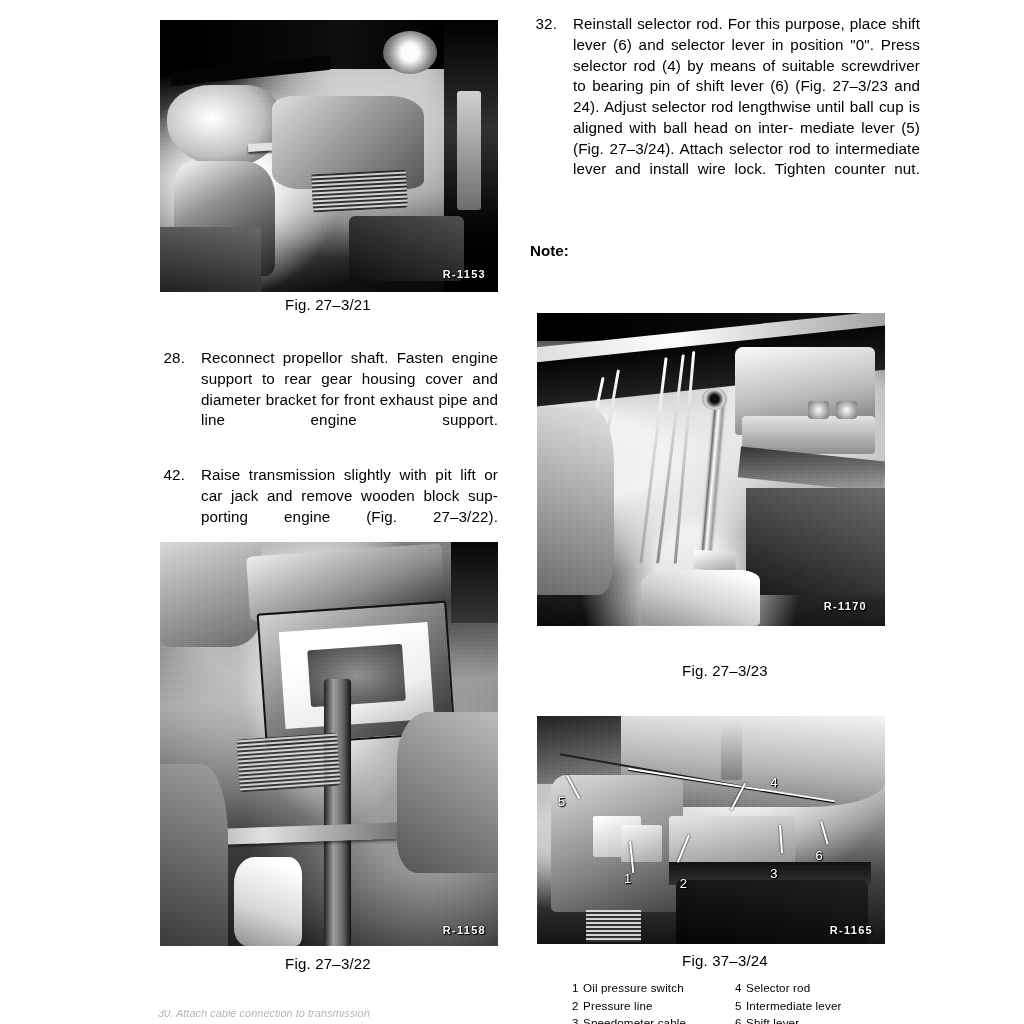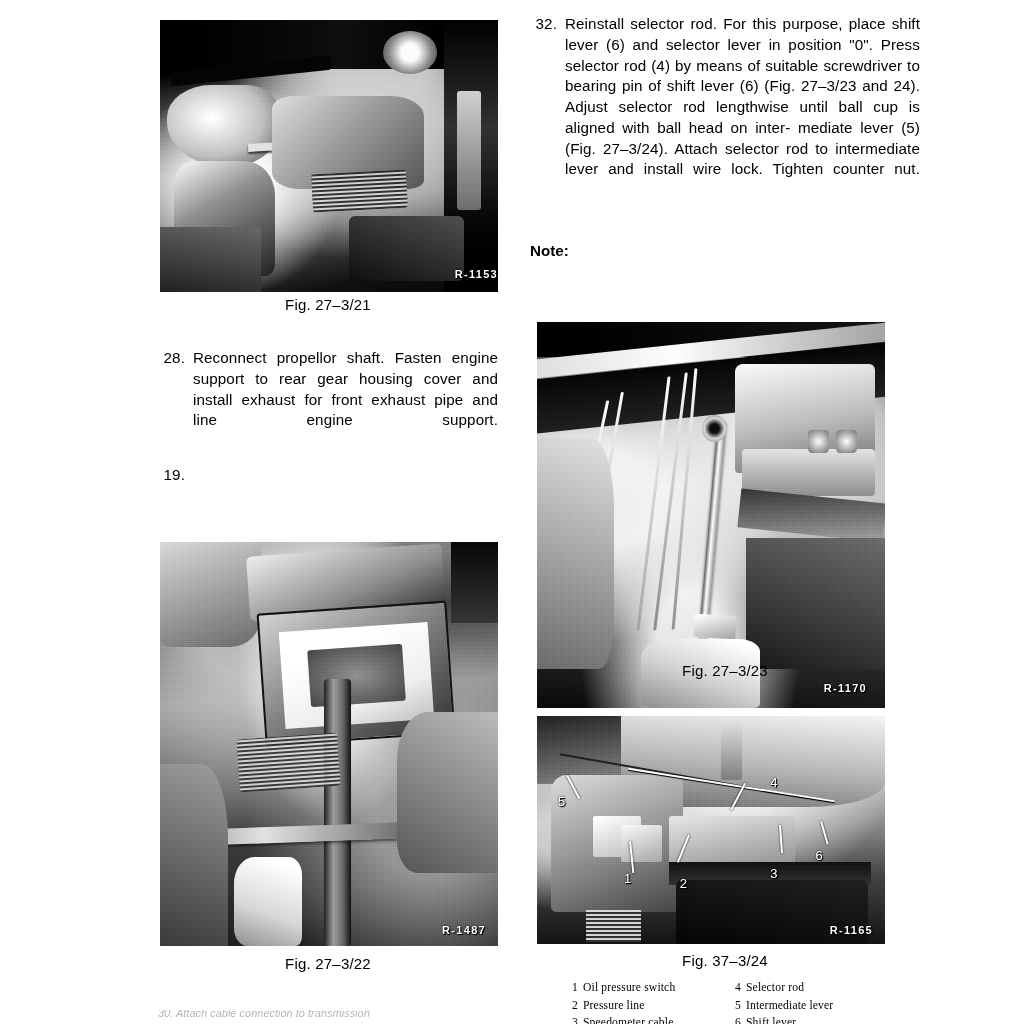--- a/index.html
+++ b/index.html
@@ -43,21 +43,21 @@
     display: flex;
     align-items: flex-start;
     font-size: 15.2px;
     line-height: 1.365;
     letter-spacing: 0.1px;
   }
   .step-num {
     flex: 0 0 auto;
     width: 27px;
     text-align: right;
-    padding-right: 8px;
+    padding-right: 16px;
     font-weight: 400;
   }
   .step-body {
     flex: 1 1 auto;
     text-align: justify;
     text-justify: inter-word;
     hyphens: none;
   }
   .step-body::after {
     content: "";
@@ -138,21 +138,21 @@
 
   
   .legend {
     display: flex;
     font-size: 11.6px;
     line-height: 1.52;
     letter-spacing: .15px;
   }
   .legend .lcol { }
   .legend .lcol.first { width: 163px; }
-  .legend .lrow { white-space: nowrap; font-family: Liberation Serif, serif; }
+  .legend .lrow { white-space: nowrap; }
   .legend .lnum { display: inline-block; width: 11px; }
 
   
   .clipped {
     position: absolute;
     left: 158px;
     top: 1010px;
     width: 345px;
     font-size: 11px;
     color: #000;
@@ -187,37 +187,42 @@
       <div style="position:absolute;left:33%;top:28%;width:45%;height:34%;background:linear-gradient(135deg,#d6d6d6,#9a9a9a 45%,#5a5a5a);border-radius:14% 22% 10% 18%;"></div>
       <div style="position:absolute;left:45%;top:56%;width:28%;height:14%;
         background-image:repeating-linear-gradient(0deg,#2e2e2e 0 2px,#cfcfcf 2px 4px),repeating-linear-gradient(90deg,#2e2e2e 0 2px,rgba(0,0,0,0) 2px 5px);
         border-radius:3px;transform:rotate(-3deg);opacity:.9;"></div>
       <div style="position:absolute;left:66%;top:4%;width:16%;height:16%;background:radial-gradient(circle,#efefef 25%,#8a8a8a 60%,#3c3c3c);border-radius:50%;"></div>
       <div style="position:absolute;left:84%;top:0%;width:16%;height:100%;background:linear-gradient(180deg,#0d0d0d,#3a3a3a 40%,#111 75%,#0a0a0a);"></div>
       <div style="position:absolute;left:88%;top:26%;width:7%;height:44%;background:linear-gradient(180deg,#c8c8c8,#6f6f6f);border-radius:3px;"></div>
       <div style="position:absolute;left:56%;top:72%;width:34%;height:24%;background:linear-gradient(20deg,#1a1a1a,#545454);border-radius:6px;"></div>
       <div style="position:absolute;left:0%;top:76%;width:30%;height:24%;background:linear-gradient(10deg,#2a2a2a,#6a6a6a);"></div>
       <div class="grain"></div>
-      <div class="wm" style="right:0;bottom:12px;">R-1153</div>
+      <div class="wm" style="right:12px;bottom:12px;">R-1153</div>
     </div>
 
     <div class="caption" style="position:absolute;left:0;top:296px;width:340px;">Fig. 27–3/21</div>
 
     <div class="step" style="position:absolute;left:0;top:348px;width:340px;">
       <div class="step-num">28.</div>
       <div class="step-body">
         <span>Reconnect propellor shaft. Fasten engine</span>
         <span>support to rear gear housing cover and</span>
-        <span>install exhaust for front exhaust pipe and</span>
+        <span>diameter bracket for front exhaust pipe and</span>
         <span class="lastline">line engine support.</span>
       </div>
     </div>
 
     <div class="step" style="position:absolute;left:0;top:465px;width:340px;">
-      <div class="step-num">19.</div>
+      <div class="step-num">42.</div>
+      <div class="step-body">
+        <span>Raise transmission slightly with pit lift or</span>
+        <span>car jack and remove wooden block sup-</span>
+        <span class="lastline">porting engine (Fig. 27–3/22).</span>
+      </div>
     </div>
 
     <div class="photo" style="position:absolute;left:2px;top:542px;width:338px;height:404px;
                 background:
                   radial-gradient(ellipse at 52% 30%, rgba(248,248,248,.95) 0 11%, rgba(0,0,0,0) 40%),
                   radial-gradient(ellipse at 26% 18%, rgba(200,200,200,.8) 0 14%, rgba(0,0,0,0) 46%),
                   radial-gradient(ellipse at 80% 68%, rgba(185,185,185,.7) 0 15%, rgba(0,0,0,0) 48%),
                   linear-gradient(175deg, #7e7e7e 0 8%, #4a4a4a 20%, #8f8f8f 38%, #6a6a6a 55%, #3f3f3f 74%, #232323 100%);">
       <div style="position:absolute;left:0%;top:0%;width:30%;height:26%;background:linear-gradient(160deg,#cfcfcf,#6c6c6c);border-radius:0 0 30% 10%;"></div>
       <div style="position:absolute;left:26%;top:2%;width:58%;height:16%;background:linear-gradient(160deg,#e2e2e2,#8c8c8c 60%,#3d3d3d);border-radius:6px;transform:rotate(-4deg);"></div>
@@ -227,21 +232,21 @@
       <div style="position:absolute;left:48.5%;top:34%;width:8%;height:66%;background:linear-gradient(90deg,#2b2b2b,#9b9b9b 35%,#6a6a6a 70%,#1d1d1d);border-radius:4px;"></div>
       <div style="position:absolute;left:23%;top:48%;width:30%;height:13%;
         background-image:repeating-linear-gradient(0deg,#3a3a3a 0 2px,#d0d0d0 2px 4px),repeating-linear-gradient(90deg,#3a3a3a 0 2px,rgba(0,0,0,0) 2px 5px);
         border-radius:3px;transform:rotate(-4deg);opacity:.9;"></div>
       <div style="position:absolute;left:2%;top:70%;width:96%;height:4%;background:linear-gradient(90deg,#8d8d8d,#d8d8d8 30%,#777 70%,#4b4b4b);transform:rotate(-2deg);box-shadow:0 2px 3px rgba(0,0,0,.5);"></div>
       <div style="position:absolute;left:0%;top:55%;width:20%;height:45%;background:linear-gradient(20deg,#414141,#9a9a9a);border-radius:0 40% 0 0;"></div>
       <div style="position:absolute;left:22%;top:78%;width:20%;height:22%;background:linear-gradient(200deg,#fbfbfb,#cfcfcf 60%,#8d8d8d);border-radius:30% 20% 10% 20%;"></div>
       <div style="position:absolute;left:70%;top:42%;width:30%;height:40%;background:linear-gradient(210deg,#b5b5b5,#595959);border-radius:30% 0 0 20%;"></div>
       <div style="position:absolute;left:86%;top:0%;width:14%;height:20%;background:linear-gradient(180deg,#141414,#3d3d3d);"></div>
       <div class="grain"></div>
-      <div class="wm" style="right:12px;bottom:10px;">R-1487</div>
+      <div class="wm" style="right:12px;bottom:10px;">R-1158</div>
     </div>
 
     <div class="caption" style="position:absolute;left:0;top:955px;width:340px;">Fig. 27–3/22</div>
   </div>
 
   <div class="clipped">
     <span class="inner">30. Attach cable connection to transmission</span>
   </div>
 
   <div class="col-right">
@@ -259,21 +264,21 @@
         <span>mediate lever (5) (Fig. 27–3/24). Attach</span>
         <span>selector rod to intermediate lever and</span>
         <span class="lastline">install wire lock. Tighten counter nut.</span>
       </div>
     </div>
 
     <div class="note" style="position:absolute;left:0;top:241px;width:390px;">
       <div class="note-label">Note:</div>
     </div>
 
-    <div class="photo" style="position:absolute;left:7px;top:322px;width:348px;height:386px;
+    <div class="photo" style="position:absolute;left:7px;top:313px;width:348px;height:313px;
                 background:
                   radial-gradient(ellipse at 18% 46%, rgba(236,236,236,.9) 0 16%, rgba(0,0,0,0) 48%),
                   radial-gradient(ellipse at 72% 26%, rgba(225,225,225,.9) 0 15%, rgba(0,0,0,0) 45%),
                   radial-gradient(ellipse at 44% 84%, rgba(250,250,250,.85) 0 12%, rgba(0,0,0,0) 40%),
                   linear-gradient(185deg, #111 0 9%, #8b8b8b 22%, #adadad 42%, #7a7a7a 62%, #2f2f2f 84%, #161616 100%);">
       <div style="position:absolute;left:0%;top:0%;width:100%;height:9%;background:linear-gradient(90deg,#0a0a0a,#202020);"></div>
       <div style="position:absolute;left:-2%;top:5%;width:104%;height:5%;background:linear-gradient(90deg,#d3d3d3,#f0f0f0 40%,#9d9d9d);transform:rotate(-6deg);"></div>
       <div style="position:absolute;left:-2%;top:10%;width:104%;height:14%;background:linear-gradient(180deg,#121212,#2a2a2a);transform:rotate(-6deg);"></div>
 
       <div style="position:absolute;left:13%;top:20%;width:3px;height:60%;background:linear-gradient(180deg,#f2f2f2,#9a9a9a);border-radius:2px;transform:rotate(4deg) skewX(-8deg);"></div>

